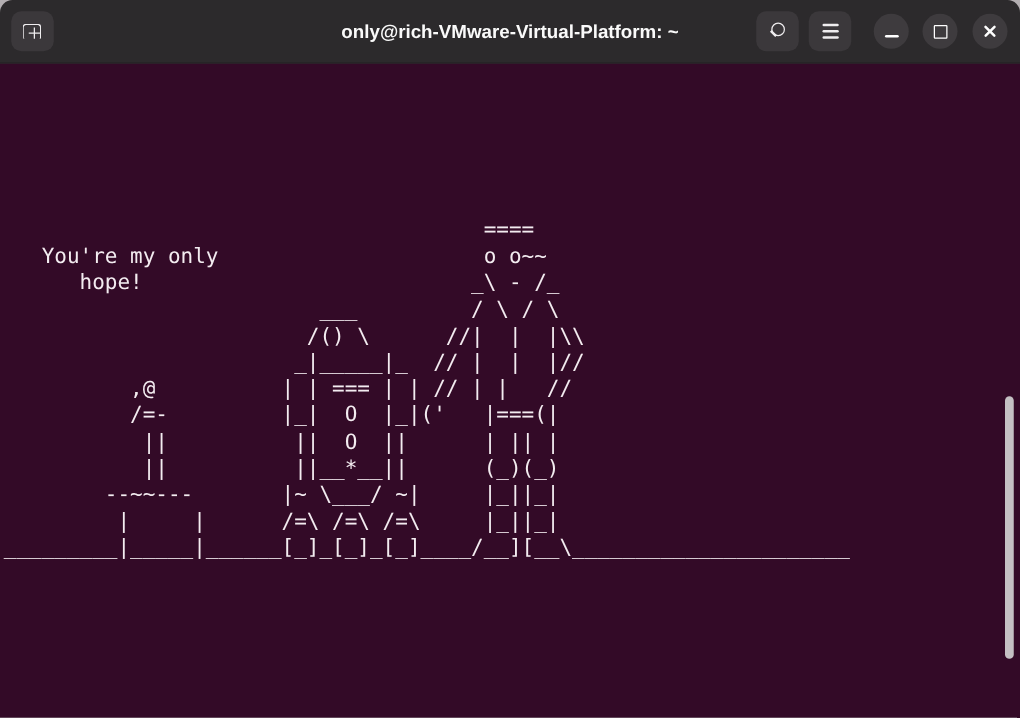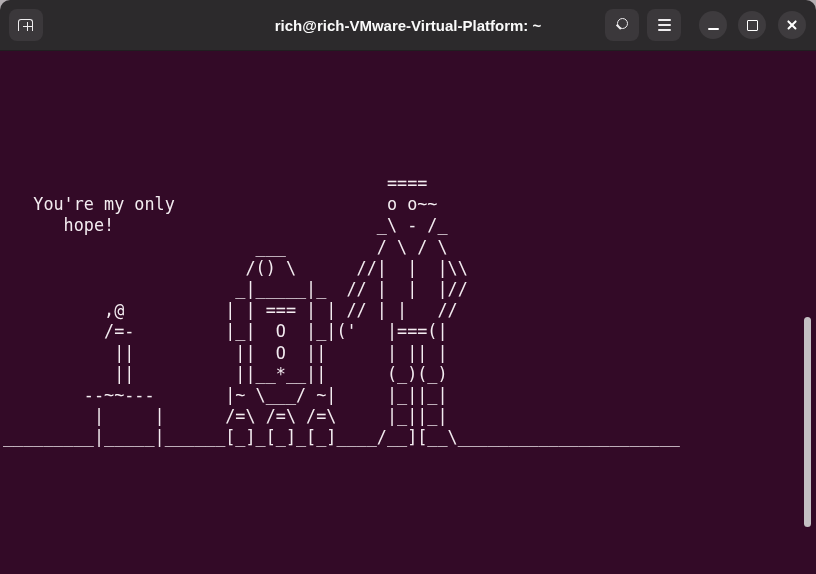--- a/index.html
+++ b/index.html
@@ -112,21 +112,21 @@
   <div class="titlebar">
 
     <div class="tb-btn newtab-btn">
       <span class="icon-newtab">
         <span class="tab"></span>
           <span class="plus-h"></span>
           <span class="plus-v"></span>
       </span>
     </div>
 
-    <div class="title-text">rich@rich-VMware-Virtual-Platform: ~</div>
+    <div class="title-text">only@rich-VMware-Virtual-Platform: ~</div>
 
     <div class="tb-btn search-btn">
       <span class="icon-mag">
         <span class="lens"></span>
           <span class="handle"></span>
       </span>
     </div>
 
     <div class="tb-btn menu-btn">
       <span class="icon-menu">

